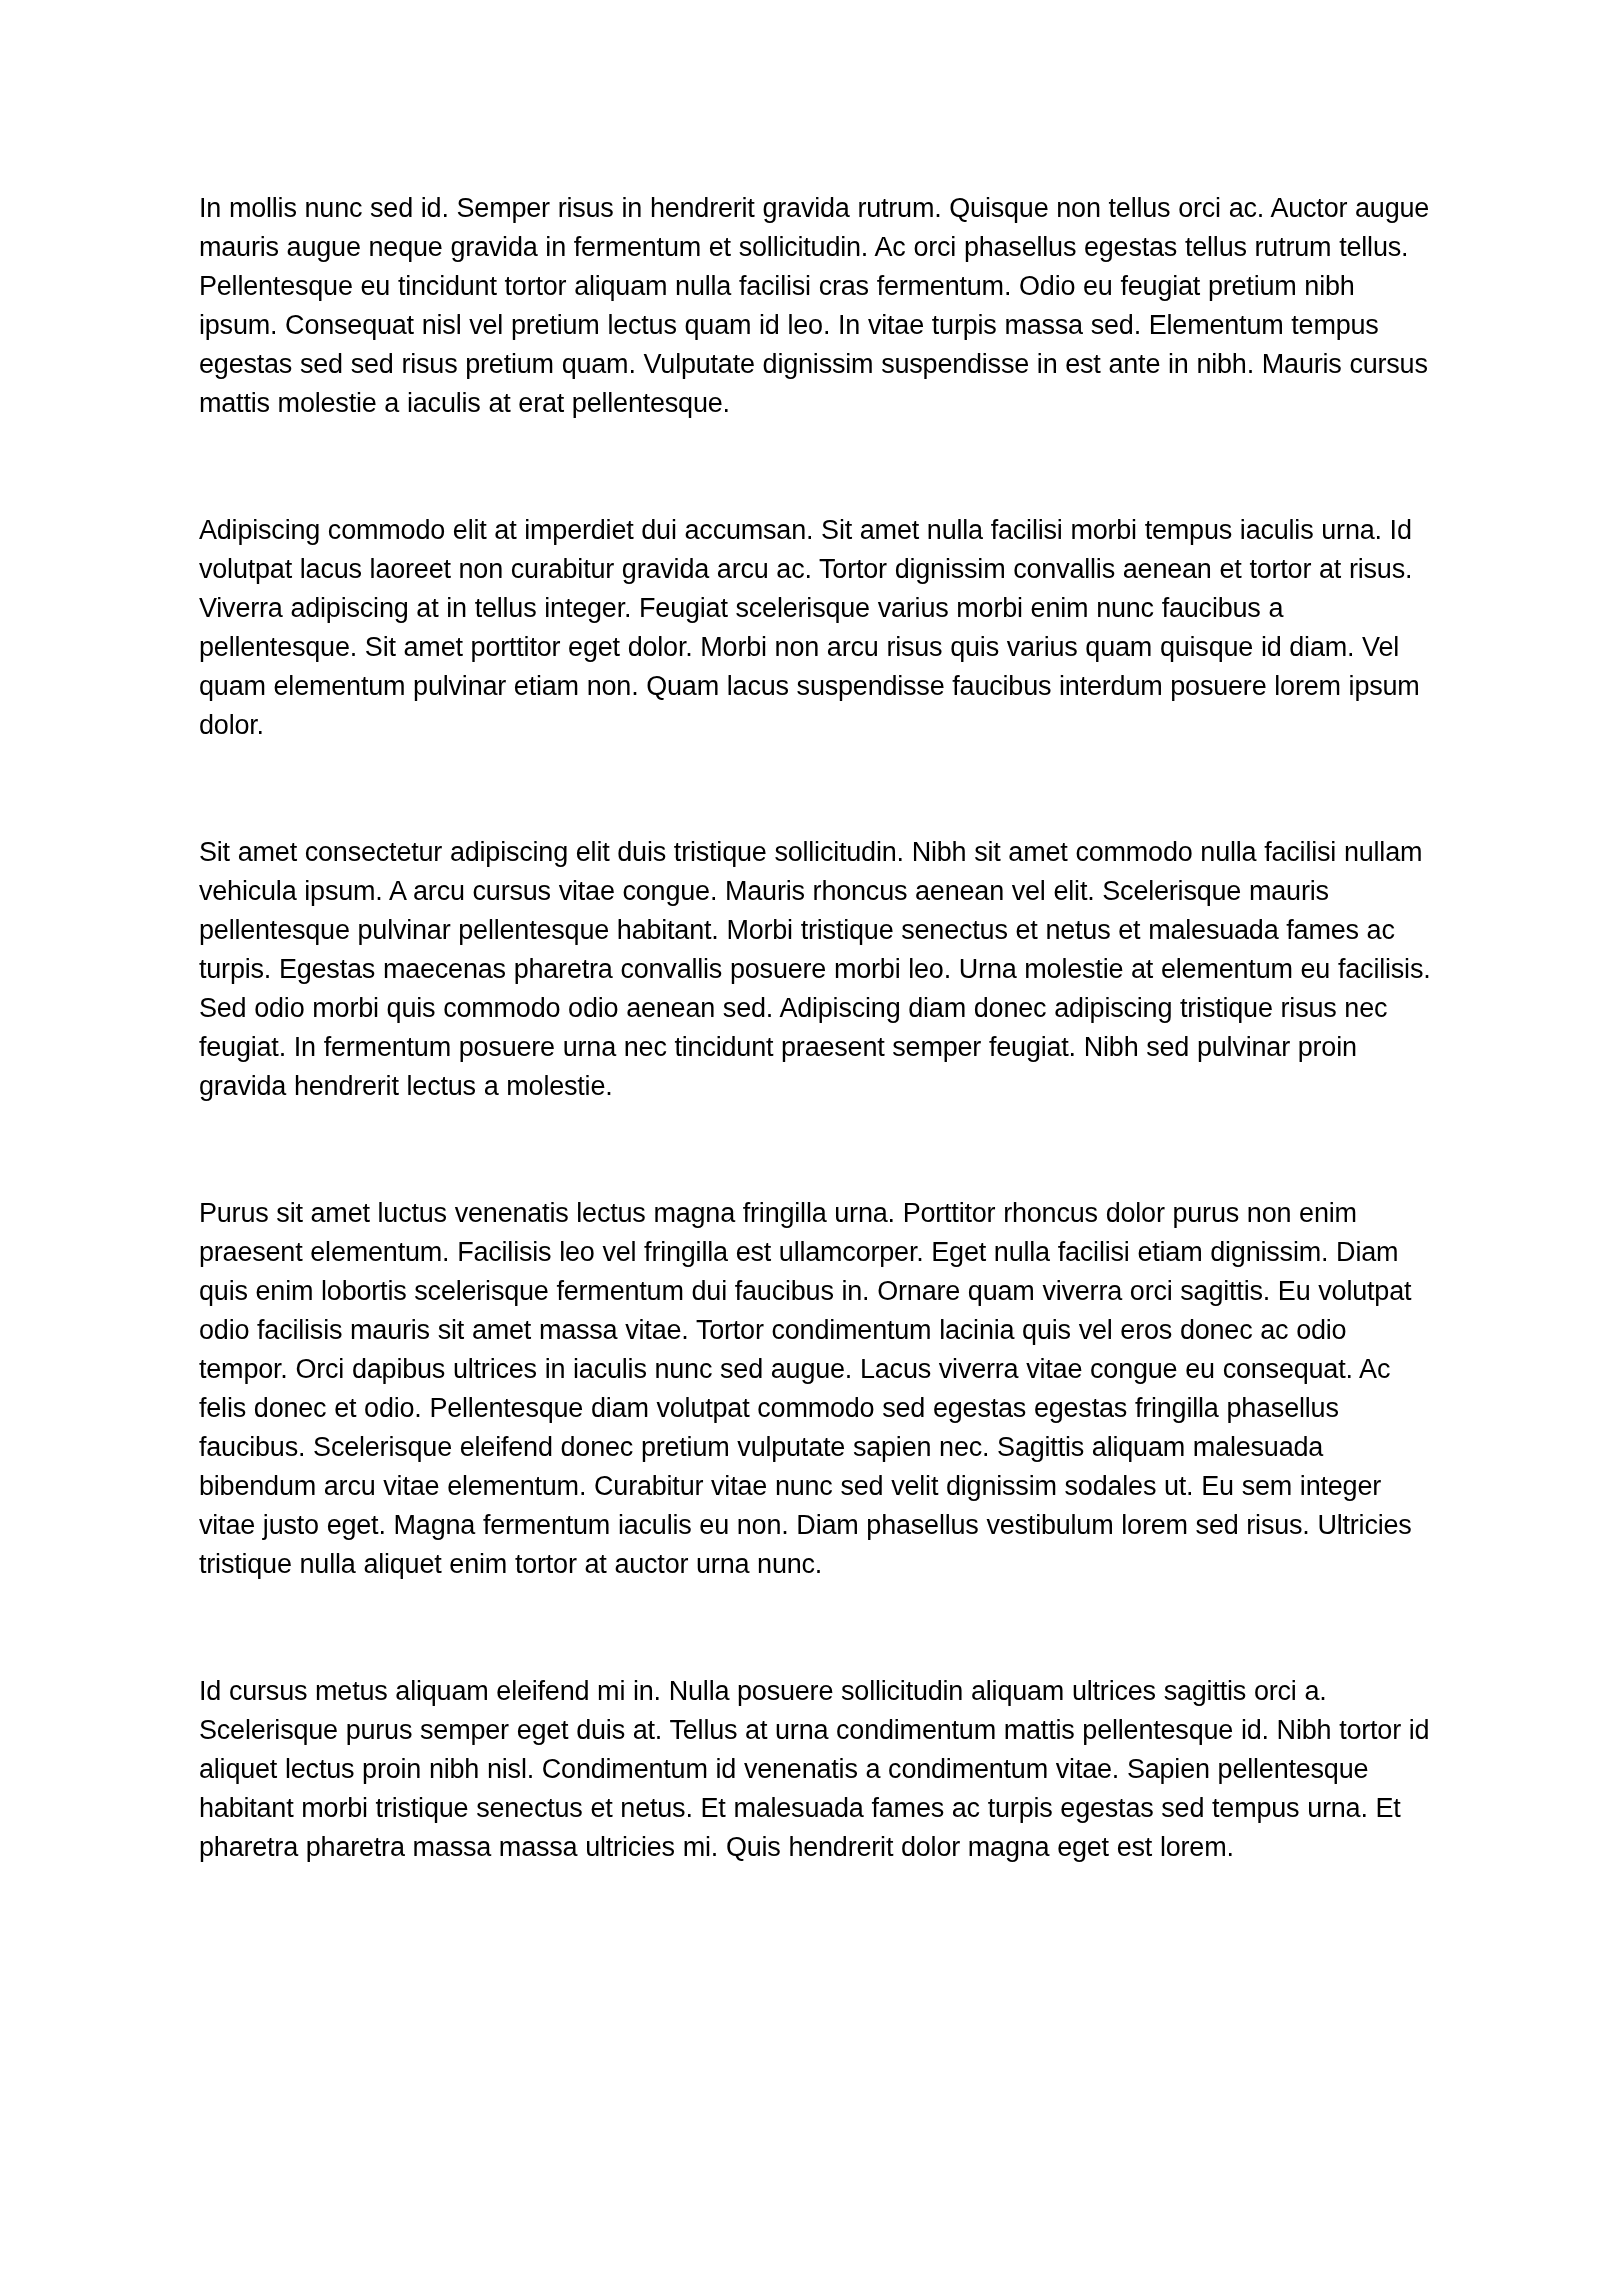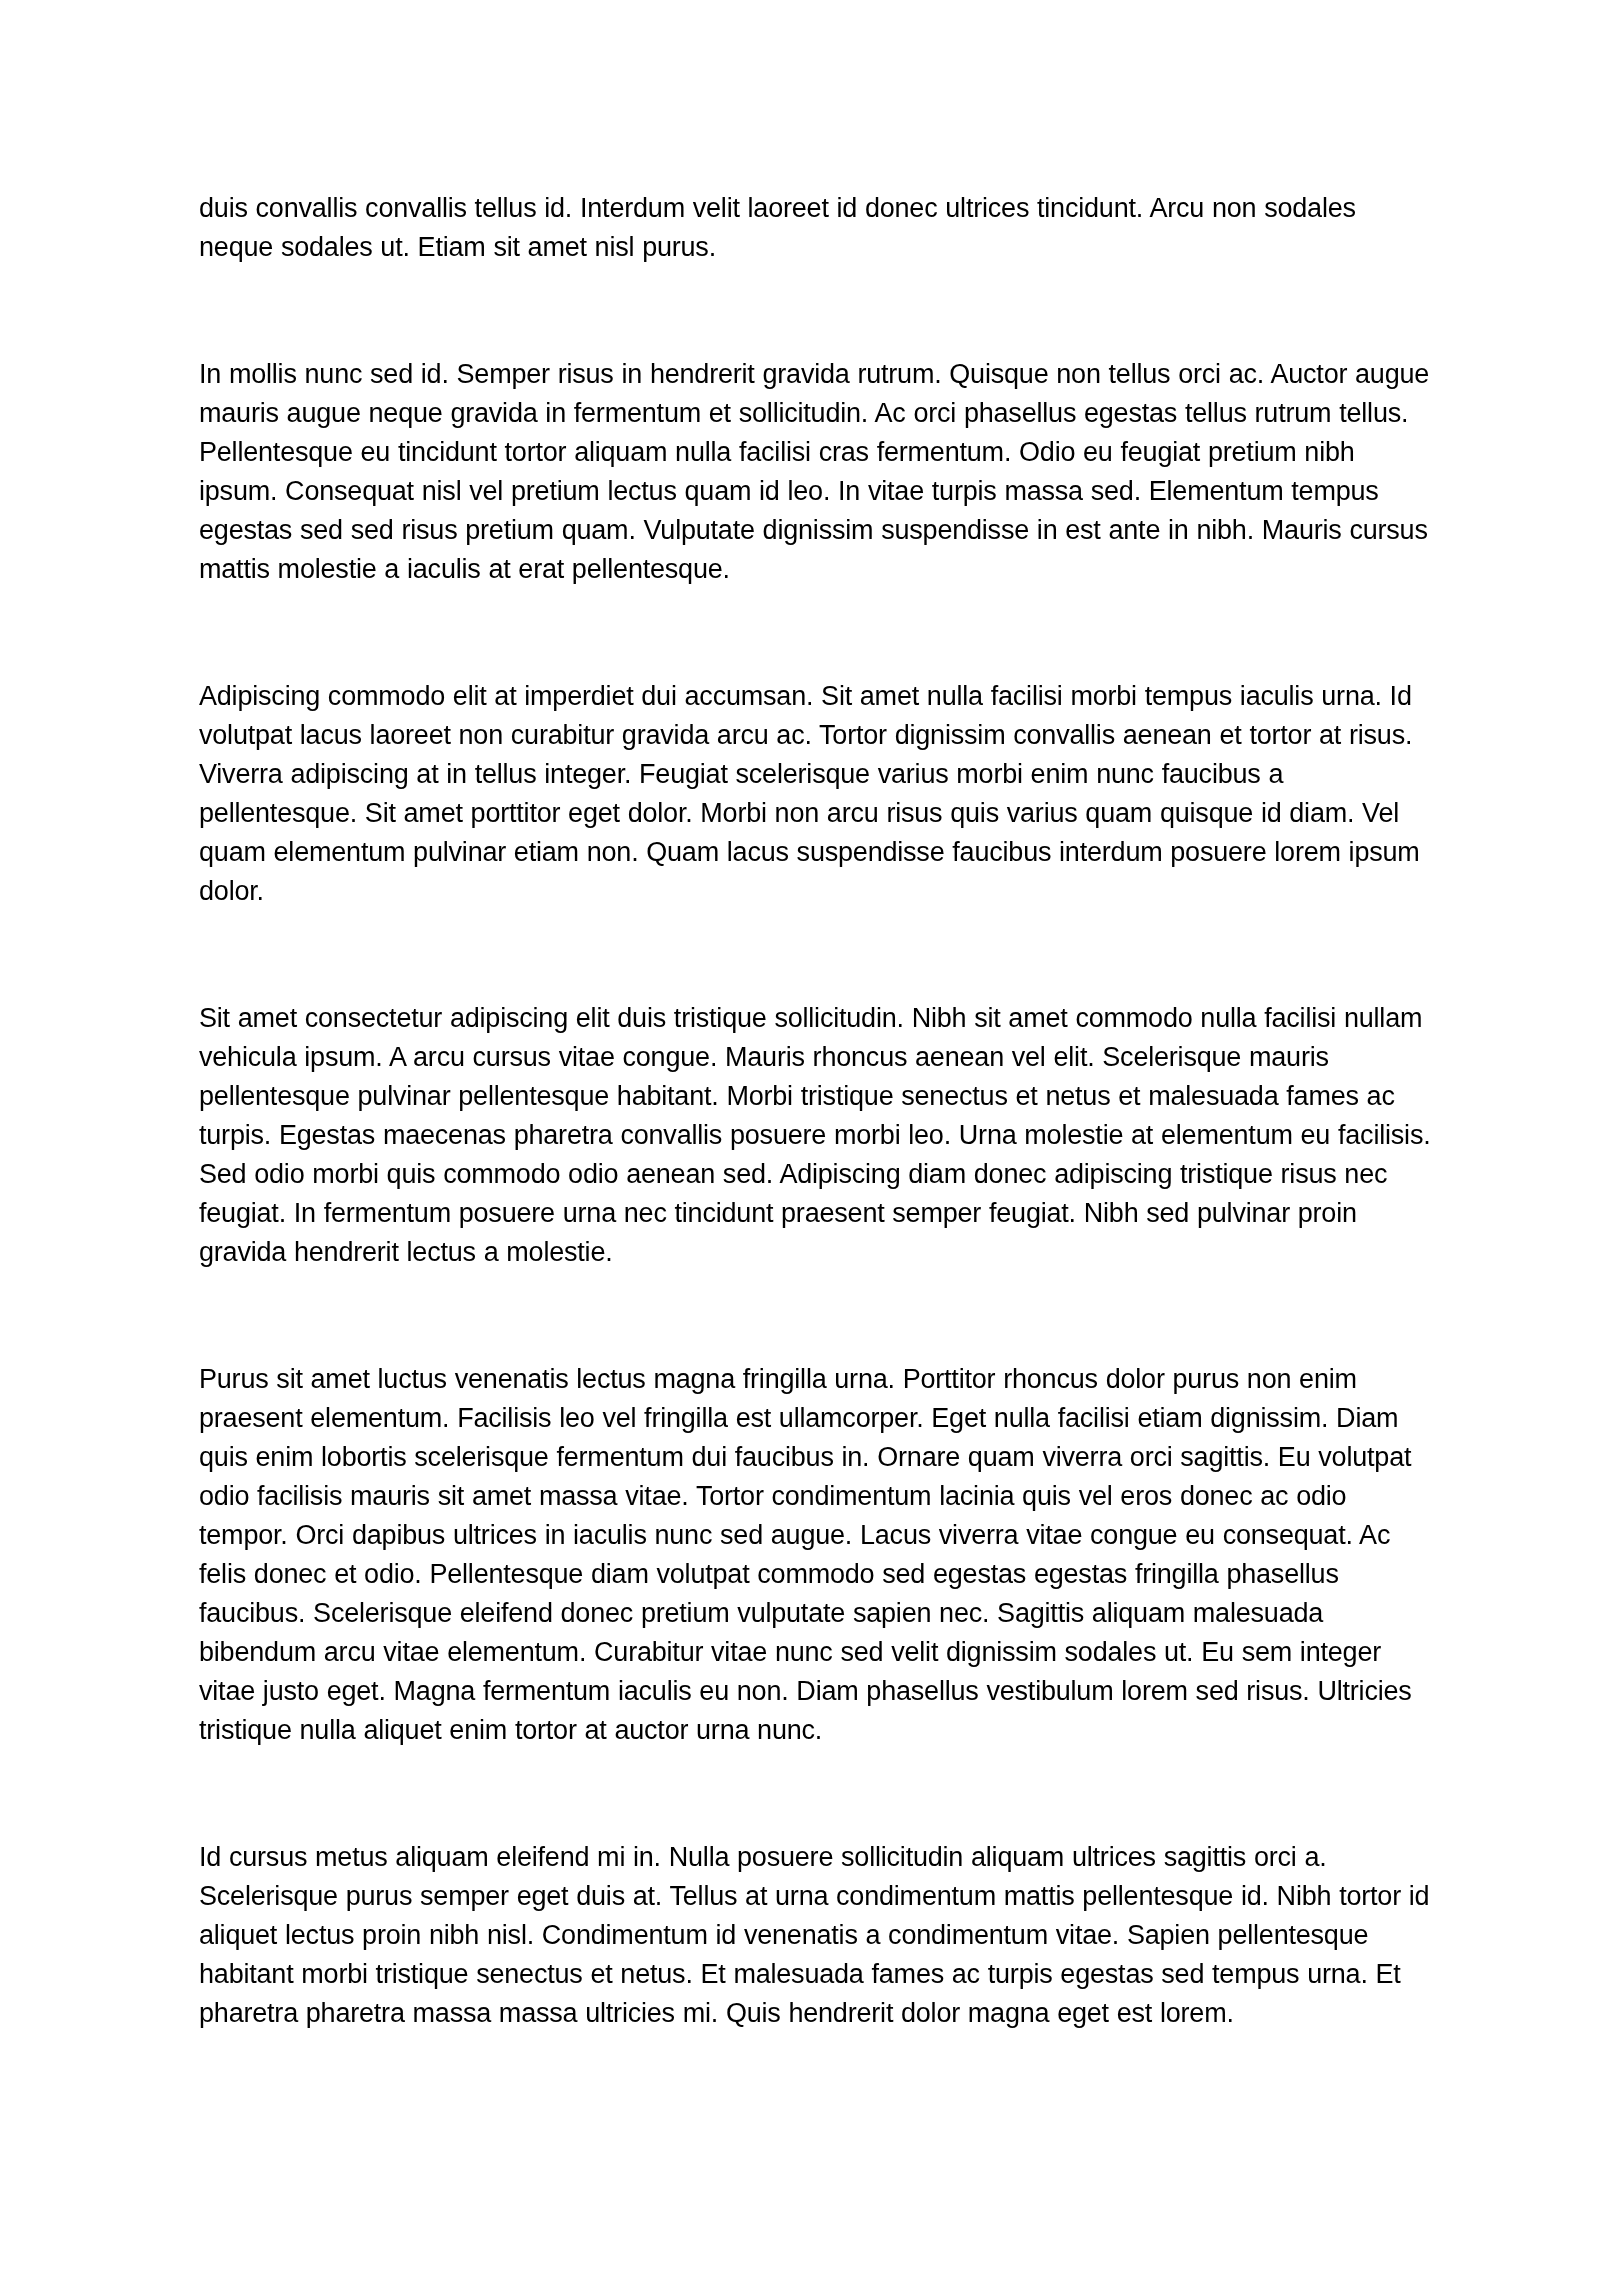--- a/index.html
+++ b/index.html
@@ -30,20 +30,19 @@
     word-spacing: 0.5px;
   }
   .para:last-child {
     margin-bottom: 0;
   }
 </style>
 </head>
 <body>
 
 <main class="page">
-  <p class="para">duis convallis convallis tellus id. Interdum velit laoreet id donec ultrices tincidunt. Arcu non sodales neque sodales ut. Etiam sit amet nisl purus.</p>
   <p class="para">In mollis nunc sed id. Semper risus in hendrerit gravida rutrum. Quisque non tellus orci ac. Auctor augue mauris augue neque gravida in fermentum et sollicitudin. Ac orci phasellus egestas tellus rutrum tellus. Pellentesque eu tincidunt tortor aliquam nulla facilisi cras fermentum. Odio eu feugiat pretium nibh ipsum. Consequat nisl vel pretium lectus quam id leo. In vitae turpis massa sed. Elementum tempus egestas sed sed risus pretium quam. Vulputate dignissim suspendisse in est ante in nibh. Mauris cursus mattis molestie a iaculis at erat pellentesque.</p>
   <p class="para">Adipiscing commodo elit at imperdiet dui accumsan. Sit amet nulla facilisi morbi tempus iaculis urna. Id volutpat lacus laoreet non curabitur gravida arcu ac. Tortor dignissim convallis aenean et tortor at risus. Viverra adipiscing at in tellus integer. Feugiat scelerisque varius morbi enim nunc faucibus a pellentesque. Sit amet porttitor eget dolor. Morbi non arcu risus quis varius quam quisque id diam. Vel quam elementum pulvinar etiam non. Quam lacus suspendisse faucibus interdum posuere lorem ipsum dolor.</p>
   <p class="para">Sit amet consectetur adipiscing elit duis tristique sollicitudin. Nibh sit amet commodo nulla facilisi nullam vehicula ipsum. A arcu cursus vitae congue. Mauris rhoncus aenean vel elit. Scelerisque mauris pellentesque pulvinar pellentesque habitant. Morbi tristique senectus et netus et malesuada fames ac turpis. Egestas maecenas pharetra convallis posuere morbi leo. Urna molestie at elementum eu facilisis. Sed odio morbi quis commodo odio aenean sed. Adipiscing diam donec adipiscing tristique risus nec feugiat. In fermentum posuere urna nec tincidunt praesent semper feugiat. Nibh sed pulvinar proin gravida hendrerit lectus a molestie.</p>
   <p class="para">Purus sit amet luctus venenatis lectus magna fringilla urna. Porttitor rhoncus dolor purus non enim praesent elementum. Facilisis leo vel fringilla est ullamcorper. Eget nulla facilisi etiam dignissim. Diam quis enim lobortis scelerisque fermentum dui faucibus in. Ornare quam viverra orci sagittis. Eu volutpat odio facilisis mauris sit amet massa vitae. Tortor condimentum lacinia quis vel eros donec ac odio tempor. Orci dapibus ultrices in iaculis nunc sed augue. Lacus viverra vitae congue eu consequat. Ac felis donec et odio. Pellentesque diam volutpat commodo sed egestas egestas fringilla phasellus faucibus. Scelerisque eleifend donec pretium vulputate sapien nec. Sagittis aliquam malesuada bibendum arcu vitae elementum. Curabitur vitae nunc sed velit dignissim sodales ut. Eu sem integer vitae justo eget. Magna fermentum iaculis eu non. Diam phasellus vestibulum lorem sed risus. Ultricies tristique nulla aliquet enim tortor at auctor urna nunc.</p>
   <p class="para">Id cursus metus aliquam eleifend mi in. Nulla posuere sollicitudin aliquam ultrices sagittis orci a. Scelerisque purus semper eget duis at. Tellus at urna condimentum mattis pellentesque id. Nibh tortor id aliquet lectus proin nibh nisl. Condimentum id venenatis a condimentum vitae. Sapien pellentesque habitant morbi tristique senectus et netus. Et malesuada fames ac turpis egestas sed tempus urna. Et pharetra pharetra massa massa ultricies mi. Quis hendrerit dolor magna eget est lorem.</p>
 </main>
 
 
 </body></html>

